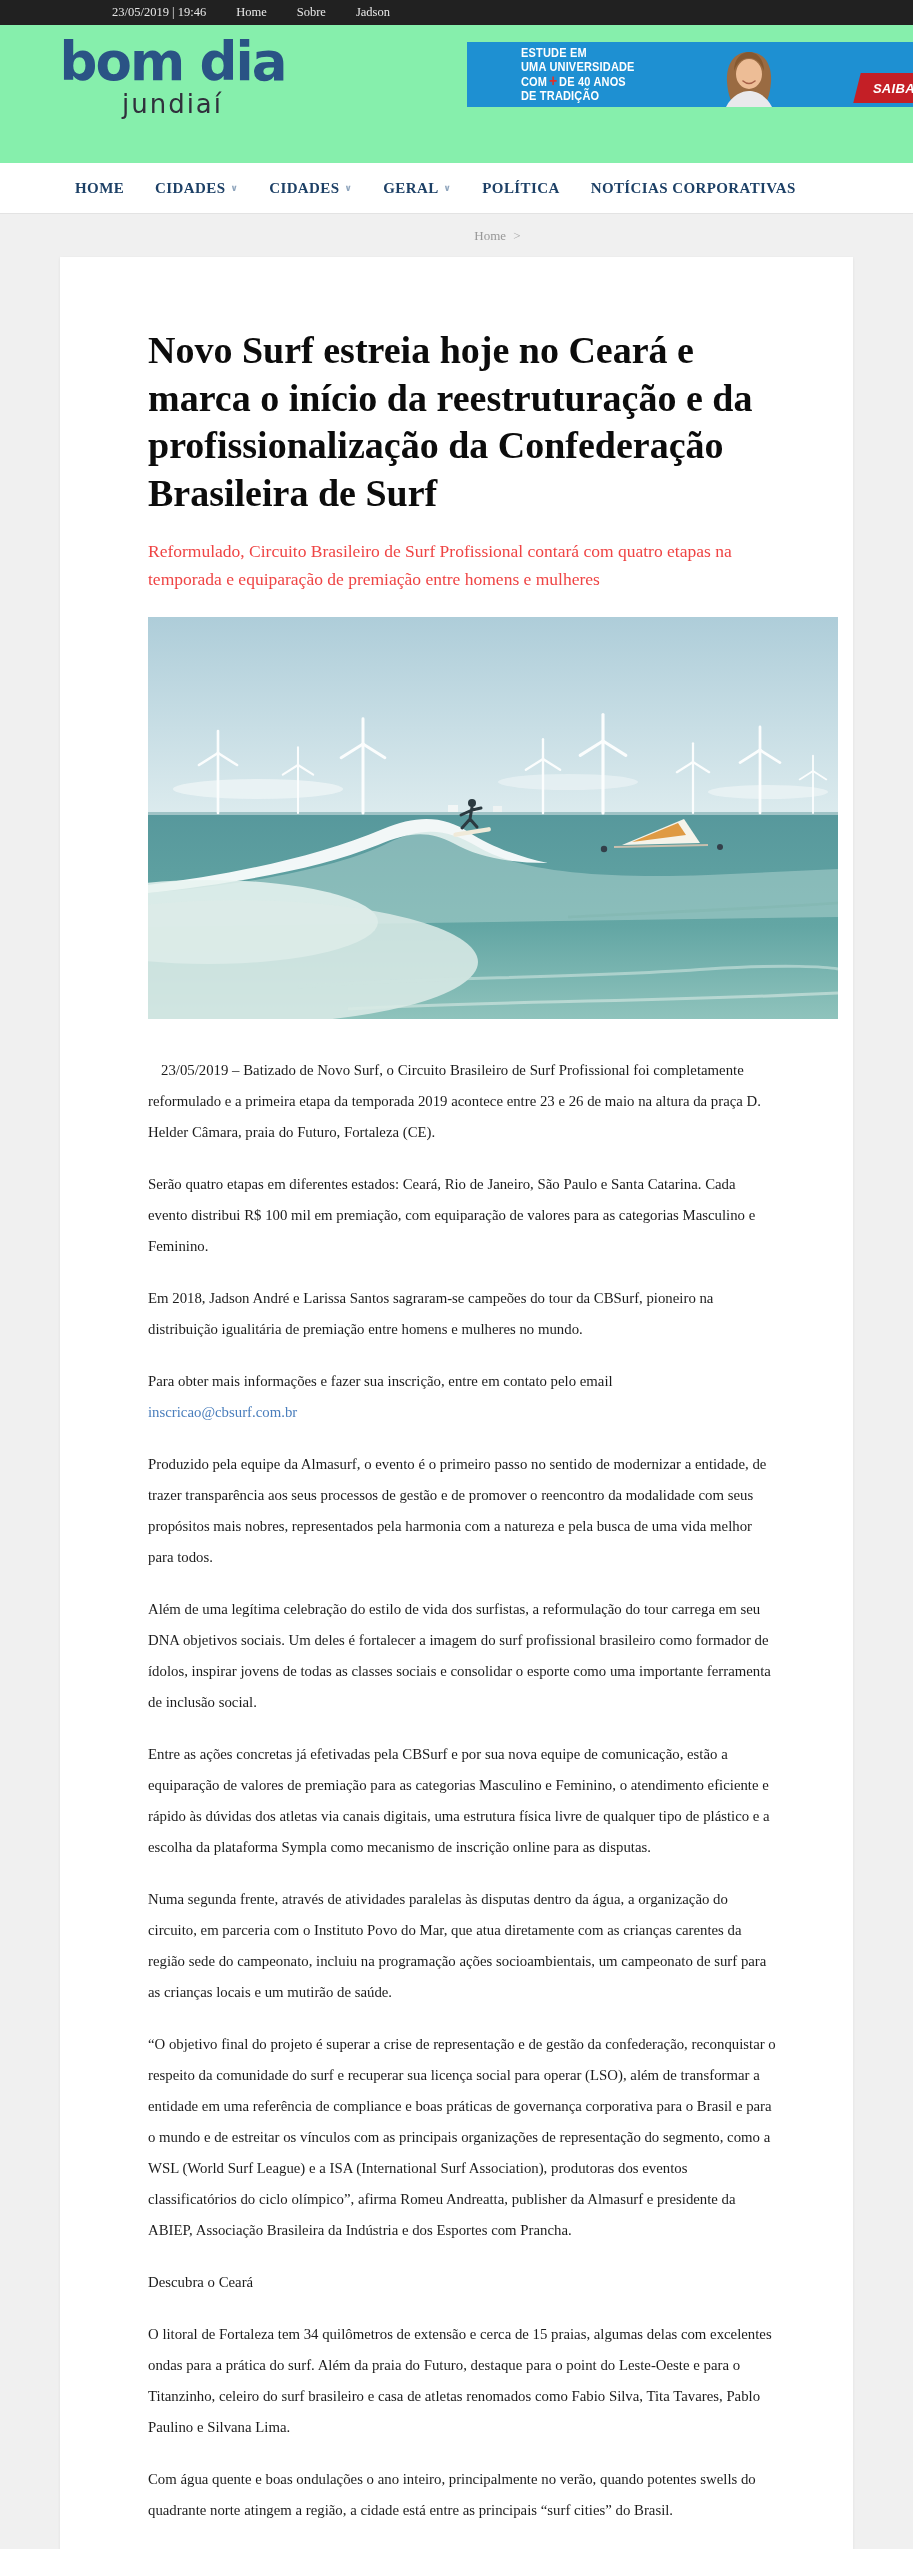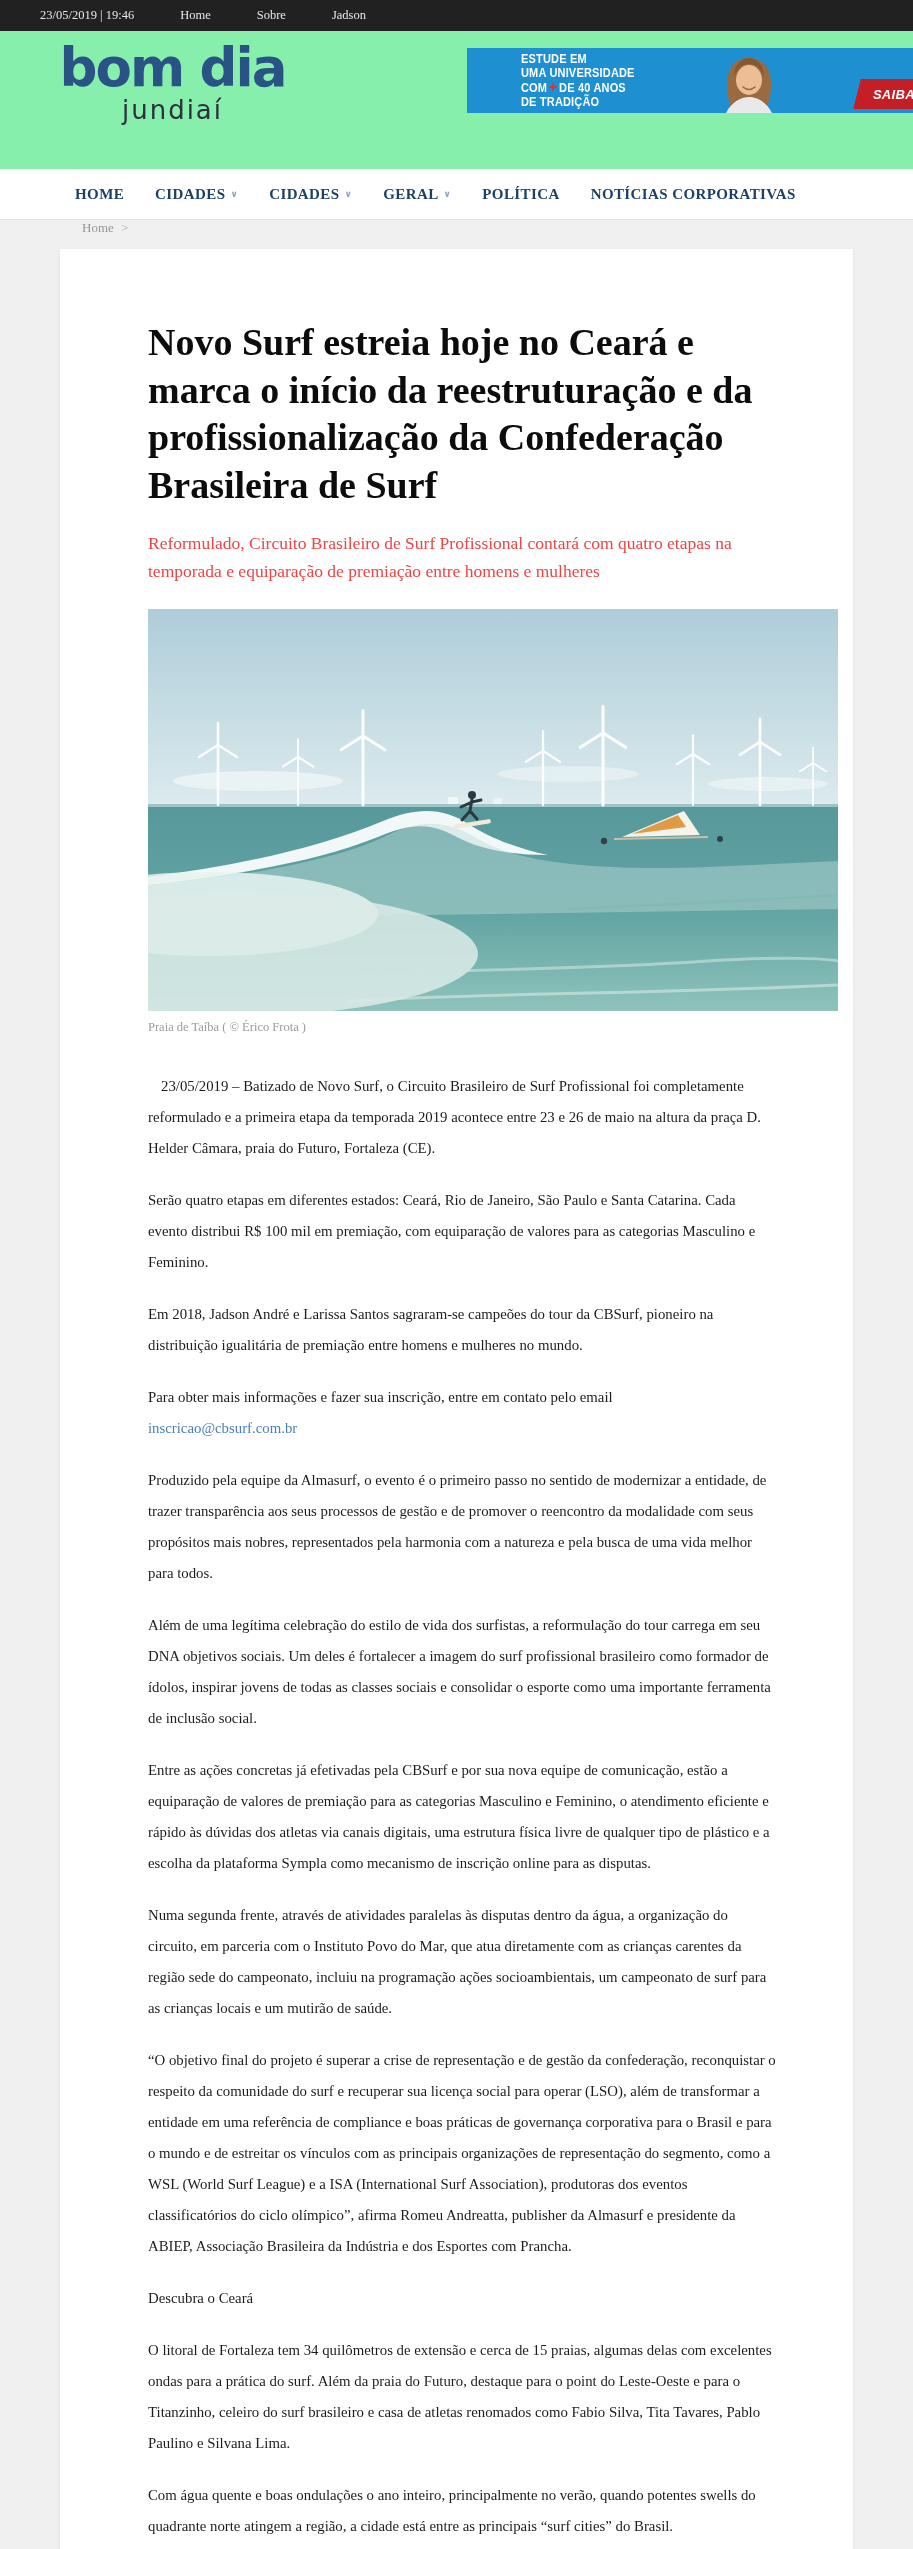--- a/index.html
+++ b/index.html
@@ -1,21 +1,21 @@
 <!DOCTYPE html>
 <html lang="pt-br"><head>
 <meta charset="utf-8">
 <style>
   * { margin:0; padding:0; box-sizing:border-box; }
   html,body { background:#f0f0f0; }
   body { width:913px; font-family:"Liberation Serif", serif; overflow-x:hidden; }
 
   
-  .topbar { height:31px; background:#212121; display:flex; align-items:center;
-            padding-left:40px; gap:46px; font-size:12.5px; color:#e8e8e8; }
+  .topbar { height:25px; background:#212121; display:flex; align-items:center;
+            padding-left:112px; gap:30px; font-size:12.5px; color:#e8e8e8; }
   .topbar a { color:#e8e8e8; text-decoration:none; }
 
   
   .header { position:relative; height:138px; background:#86efac; overflow:hidden; }
   .logo { position:absolute; left:50px; top:8px; width:245px; text-align:center; cursor:pointer; }
   .logo-main { font-family:"DejaVu Sans", sans-serif; font-weight:bold; font-size:53px;
                letter-spacing:-2px; color:#2a5385; line-height:1.1; }
   .logo-sub  { font-family:"DejaVu Sans", sans-serif; font-size:26px; color:#30303c;
                letter-spacing:2px; line-height:1.05; }
   .banner { position:absolute; left:467px; top:17px; width:740px; height:65px;
@@ -34,21 +34,21 @@
 
   
   .navbar { height:51px; background:#fff; border-bottom:1px solid #e3e3e3;
             display:flex; align-items:center; padding-left:75px; gap:31px; }
   .nav-item { font-weight:bold; font-size:15px; color:#1d4066; letter-spacing:.4px;
               text-decoration:none; white-space:nowrap; }
   .nav-item .chev { font-family:"DejaVu Sans", sans-serif; font-size:9px; color:#8fa5bd;
                     margin-left:5px; vertical-align:2px; }
 
   
-  .breadcrumb { padding:0 0 13px 82px; font-size:13px; color:#979797; }
+  .breadcrumb { padding:14px 0 13px 82px; font-size:13px; color:#979797;text-align:center; }
   .breadcrumb a { color:#979797; text-decoration:none; }
   .breadcrumb .sep { margin-left:4px; color:#aaa; }
 
   
   .card { background:#fff; margin:0 60px; padding:70px 66px 80px 88px;
           box-shadow:0 1px 3px rgba(0,0,0,.07); }
   .title { width:640px; font-size:38px; line-height:1.25; font-weight:bold; color:#0c0c0c;
            margin-bottom:20px; }
   .subtitle { width:640px; font-size:17.5px; line-height:1.6; color:#ef4444; margin-bottom:24px; }
   figure { width:690px; margin-bottom:36px; }
@@ -176,21 +176,20 @@
         <circle cx="-22" cy="14" r="3.2" fill="#33404a"></circle>
         <circle cx="94" cy="12" r="3" fill="#33404a"></circle>
       </g>
 
       <g transform="translate(322,208)">
         <rect x="-18" y="5" width="38" height="4.5" rx="2.2" fill="#f0ead9" transform="rotate(-9)"></rect>
         <circle cx="2" cy="-22" r="4" fill="#2b3a40"></circle>
         <path d="M2,-18 L0,-6 M2,-15 L-9,-10 M2,-15 L11,-17 M0,-6 L-8,3 M0,-6 L7,2" stroke="#2b3a40" stroke-width="3" fill="none" stroke-linecap="round"></path>
       </g>
     </svg>
-    <figcaption>Praia de Taíba ( © Érico Frota )</figcaption>
   </figure>
 
   <div class="body-text">
     <p class="first">23/05/2019 –  Batizado de Novo Surf, o Circuito Brasileiro de Surf Profissional foi completamente reformulado e a primeira etapa da temporada 2019 acontece entre 23 e 26 de maio na altura da praça D. Helder Câmara, praia do Futuro, Fortaleza (CE).</p>
     <p>Serão quatro etapas em diferentes estados: Ceará, Rio de Janeiro, São Paulo e Santa Catarina. Cada evento distribui R$ 100 mil em premiação, com equiparação de valores para as categorias Masculino e Feminino.</p>
     <p>Em 2018, Jadson André e Larissa Santos sagraram-se campeões do tour da CBSurf, pioneiro na distribuição igualitária de premiação entre homens e mulheres no mundo.</p>
     <p>
       <span>Para obter mais informações e fazer sua inscrição, entre em contato pelo email</span>
       <a href="#" class="block-link">inscricao@cbsurf.com.br</a>
     </p>

